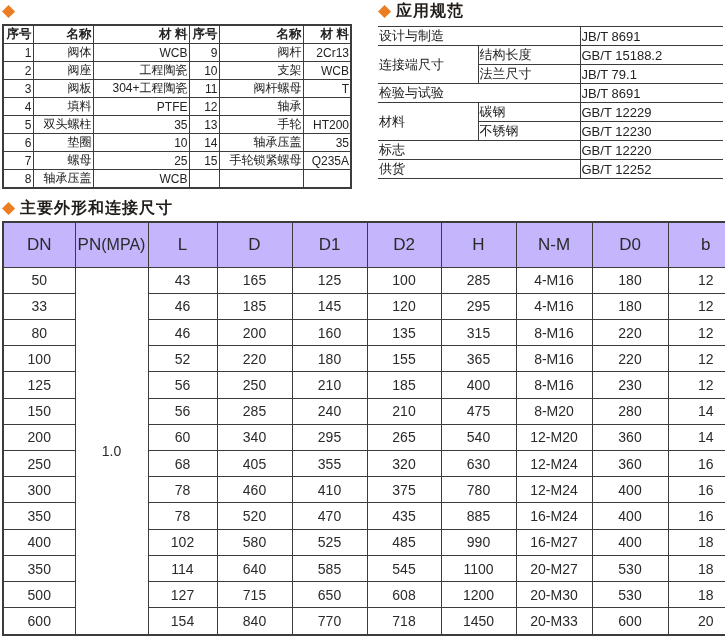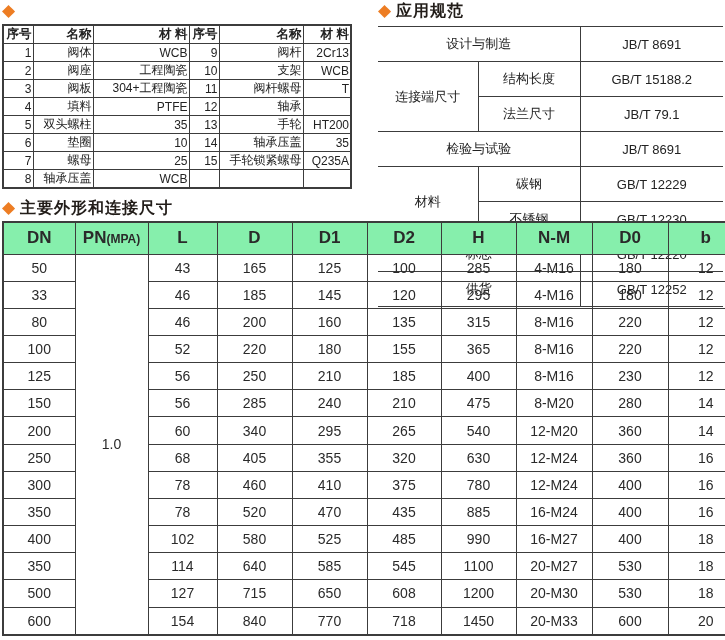--- a/index.html
+++ b/index.html
@@ -16,34 +16,34 @@
   .parts-table { border-collapse:collapse; table-layout:fixed; width:348px; margin-top:5px;
     border:2px solid #3c3c3c; }
   .parts-table th, .parts-table td { border:1px solid #3c3c3c; text-align:right;
     height:17px; padding:0 1px; color:#222; overflow:hidden; white-space:nowrap; }
   .parts-table th { font-size:12.5px; font-weight:bold; }
   .parts-table td { font-size:12px; }
 
   
   .specs-section { position:absolute; left:378px; top:2px; width:345px; }
   .specs-table { border-collapse:collapse; table-layout:fixed; width:345px; margin-top:7px; }
-  .specs-table td { border:1px solid #3c3c3c; text-align:center; height:17px;
-    font-size:13px; color:#222; padding:8px 1px; white-space:nowrap; }
+  .specs-table td { border:1px solid #3c3c3c; height:17px;
+    font-size:13px; color:#222; padding:0 1px; white-space:nowrap; }
   .specs-table td.lead { border-left:none; }
   .specs-table td.val  { border-right:none; }
 
   
   .dims-section { position:absolute; left:2px; top:199px; width:721px; }
   .dims-table { border-collapse:collapse; table-layout:fixed; width:721px; height:415px;
     border:2px solid #3c3c3c; margin-top:5px; }
   .dims-table th, .dims-table td { border:1px solid #3c3c3c; text-align:center;
     vertical-align:middle; color:#2a2a2a; padding:0; white-space:nowrap; }
-  .dims-table th { background:#86efac; font-size:17px; font-weight:bold; height:32px; }
+  .dims-table th { background:#c4b5fd; font-size:17px; font-weight:normal; height:45px; }
   .dims-table td { font-size:14px; }
-  .pn-unit { font-size:12px; }
+  .pn-unit { font-size:16px; }
   .pn-cell { font-size:14px; }
 </style>
 </head>
 <body>
 
 <div class="page">
 
   <div class="parts-section">
     <div class="section-title">
       <span class="diamond">◆</span>

